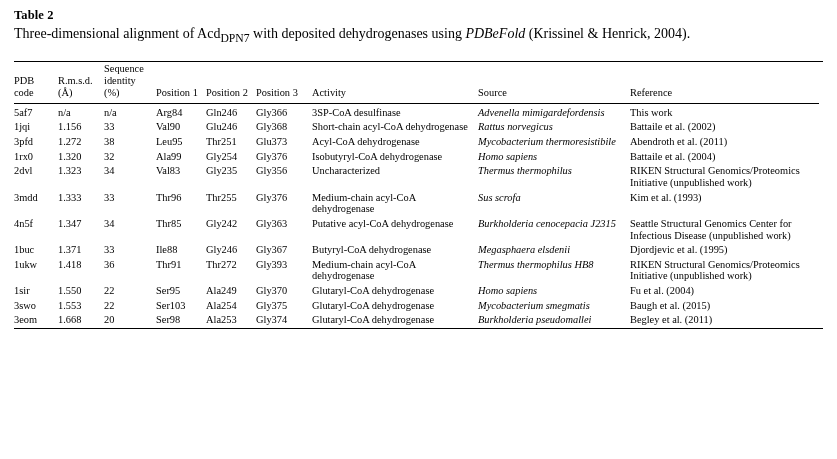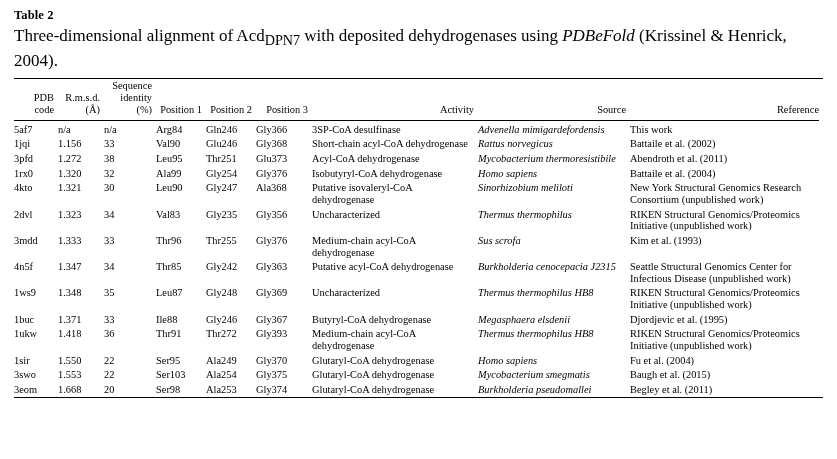--- a/index.html
+++ b/index.html
@@ -22,42 +22,42 @@
     padding: 8px 14px 8px 14px;
     font-family: Liberation Serif, serif;
   }
   .table-title {
     font-size: 12.5px;
     font-weight: bold;
     margin: 0 0 2px 0;
     letter-spacing: 0.1px;
   }
   .table-caption {
-    font-size: 17px;
+    font-size: 14px;
     line-height: 1.25;
-    margin: 0 0 7px 0;
+    margin: 0 0 15px 0;
   }
   .table-caption i { font-style: italic; }
   .rule {
     border: 0;
     border-top: 1px solid #000;
     margin: 0;
     height: 0;
   }
   .rule.thin { border-top: 1px solid #000; }
   table.data {
     width: 100%;
     border-collapse: collapse;
     font-size: 10.4px;
     line-height: 1.12;
     table-layout: fixed;
   }
   table.data th {
     font-weight: normal;
-    text-align: right;
+    text-align: left;
     vertical-align: bottom;
     padding: 1px 4px 3px 0;
   }
   table.data td {
     vertical-align: top;
     padding: 1.5px 4px 1.5px 0;
   }
   .italic { font-style: italic; }
   .col-pdb    { width: 44px; }
   .col-rmsd   { width: 46px; }
@@ -152,31 +152,20 @@
           <td>1.320</td>
           <td>32</td>
           <td>Ala99</td>
           <td>Gly254</td>
           <td>Gly376</td>
           <td>Isobutyryl-CoA dehydrogenase</td>
           <td class="italic">Homo sapiens</td>
           <td>Battaile et al. (2004)</td>
         </tr>
         <tr>
-          <td>4kto</td>
-          <td>1.321</td>
-          <td>30</td>
-          <td>Leu90</td>
-          <td>Gly247</td>
-          <td>Ala368</td>
-          <td>Putative isovaleryl-CoA dehydrogenase</td>
-          <td class="italic">Sinorhizobium meliloti</td>
-          <td>New York Structural Genomics Research Consortium (unpublished work)</td>
-        </tr>
-        <tr>
           <td>2dvl</td>
           <td>1.323</td>
           <td>34</td>
           <td>Val83</td>
           <td>Gly235</td>
           <td>Gly356</td>
           <td>Uncharacterized</td>
           <td class="italic">Thermus thermophilus</td>
           <td>RIKEN Structural Genomics/Proteomics Initiative (unpublished work)</td>
         </tr>
@@ -196,31 +185,20 @@
           <td>1.347</td>
           <td>34</td>
           <td>Thr85</td>
           <td>Gly242</td>
           <td>Gly363</td>
           <td>Putative acyl-CoA dehydrogenase</td>
           <td class="italic">Burkholderia cenocepacia J2315</td>
           <td>Seattle Structural Genomics Center for Infectious Disease (unpublished work)</td>
         </tr>
         <tr>
-          <td>1ws9</td>
-          <td>1.348</td>
-          <td>35</td>
-          <td>Leu87</td>
-          <td>Gly248</td>
-          <td>Gly369</td>
-          <td>Uncharacterized</td>
-          <td class="italic">Thermus thermophilus HB8</td>
-          <td>RIKEN Structural Genomics/Proteomics Initiative (unpublished work)</td>
-        </tr>
-        <tr>
           <td>1buc</td>
           <td>1.371</td>
           <td>33</td>
           <td>Ile88</td>
           <td>Gly246</td>
           <td>Gly367</td>
           <td>Butyryl-CoA dehydrogenase</td>
           <td class="italic">Megasphaera elsdenii</td>
           <td>Djordjevic et al. (1995)</td>
         </tr>

